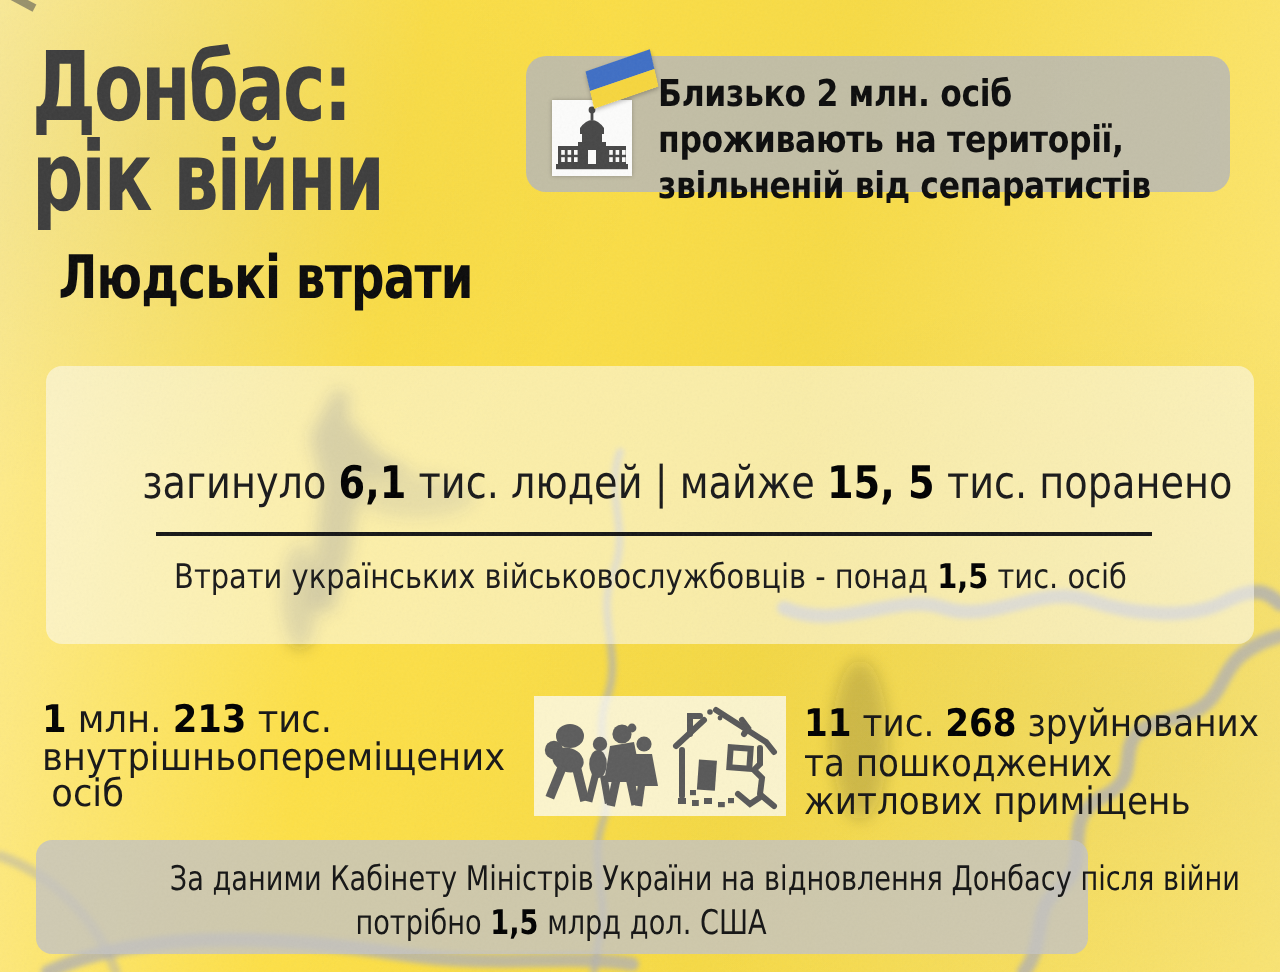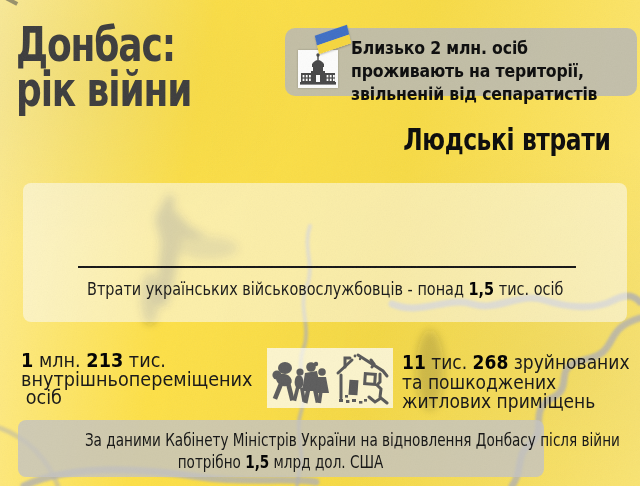--- a/index.html
+++ b/index.html
@@ -18,32 +18,32 @@
   }
   .wm{position:absolute;inset:0;z-index:1;}
   .grain{position:absolute;inset:0;z-index:9;pointer-events:none;}
   .layer{position:absolute;z-index:2;}
 
   .corner-mark{left:5px;top:-1px;width:13px;height:4px;background:#4a4a4a;opacity:.55;transform:rotate(28deg);}
 
   .title{left:16px;top:22px;font-size:48px;line-height:45px;font-weight:800;color:#3d3d3d;
          letter-spacing:-1.5px;transform:scaleX(.75);transform-origin:left top;white-space:nowrap;}
 
-  .info-box{left:263px;top:28px;width:352px;height:68px;border-radius:10px;background:rgba(184,184,182,.85);margin-left:22px;}
+  .info-box{left:263px;top:28px;width:352px;height:68px;border-radius:10px;background:rgba(184,184,182,.85);}
   .gov-square{position:absolute;left:13px;top:22px;width:40px;height:38px;background:#fcfcfb;
               box-shadow:0 0 2px rgba(0,0,0,.25);}
   .flag{position:absolute;left:31px;top:2px;width:34px;height:19px;transform:rotate(-19deg) skewX(-6deg);
         box-shadow:0 1px 2px rgba(0,0,0,.25);z-index:3;}
   .flag .b{height:50%;background:#3f6fc5;}
   .flag .y{height:50%;background:#f6d63e;}
   .info-lines{position:absolute;left:66px;top:8px;color:#0c0c0c;}
   .info-lines div{font-size:18.5px;font-weight:800;line-height:23px;white-space:nowrap;
                   transform:scaleX(.85);transform-origin:left top;letter-spacing:-.2px;}
 
-  .heading{left:0;right:0;top:122px;text-align:right;}
+  .heading{left:0;right:0;top:122px;text-align:left;}
   .heading span{display:inline-block;font-size:30px;font-weight:800;color:#0b0b0b;
                 letter-spacing:-.5px;transform:scaleX(.78);transform-origin:center top;white-space:nowrap;}
 
   .un-box{left:23px;top:183px;width:604px;height:139px;border-radius:8px;background:rgba(252,252,250,.55);}
   .un-box .row{position:absolute;left:0;right:0;text-align:center;color:#191919;}
   .un-box .row span.sx{display:inline-block;transform:scaleX(.85);transform-origin:center top;white-space:nowrap;}
   .un-l1{top:11px;font-size:22px;}
   .un-l2{top:46px;font-size:22.5px;}
   .un-l3{top:96px;font-size:17px;}
   .un-box b{font-weight:700;color:#000;}
@@ -141,20 +141,23 @@
       <div>проживають на території,</div>
       <div>звільненій від сепаратистів</div>
     </div>
   </div>
 
   <div class="layer heading">
     <span>Людські втрати</span>
   </div>
 
   <div class="layer un-box">
+    <div class="row un-l2">
+      <span class="sx"><span>загинуло </span><b>6,1</b><span> тис. людей | майже </span><b>15, 5</b><span> тис. поранено</span></span>
+    </div>
     <div class="un-divider"></div>
     <div class="row un-l3">
       <span class="sx"><span>Втрати українських військовослужбовців - понад </span><b>1,5</b><span> тис. осіб</span></span>
     </div>
   </div>
 
   <div class="layer stat-left">
     <div><b>1</b><span> млн. </span><b>213</b><span> тис.</span></div>
     <div>внутрішньопереміщених</div>
     <div class="l3">осіб</div>

